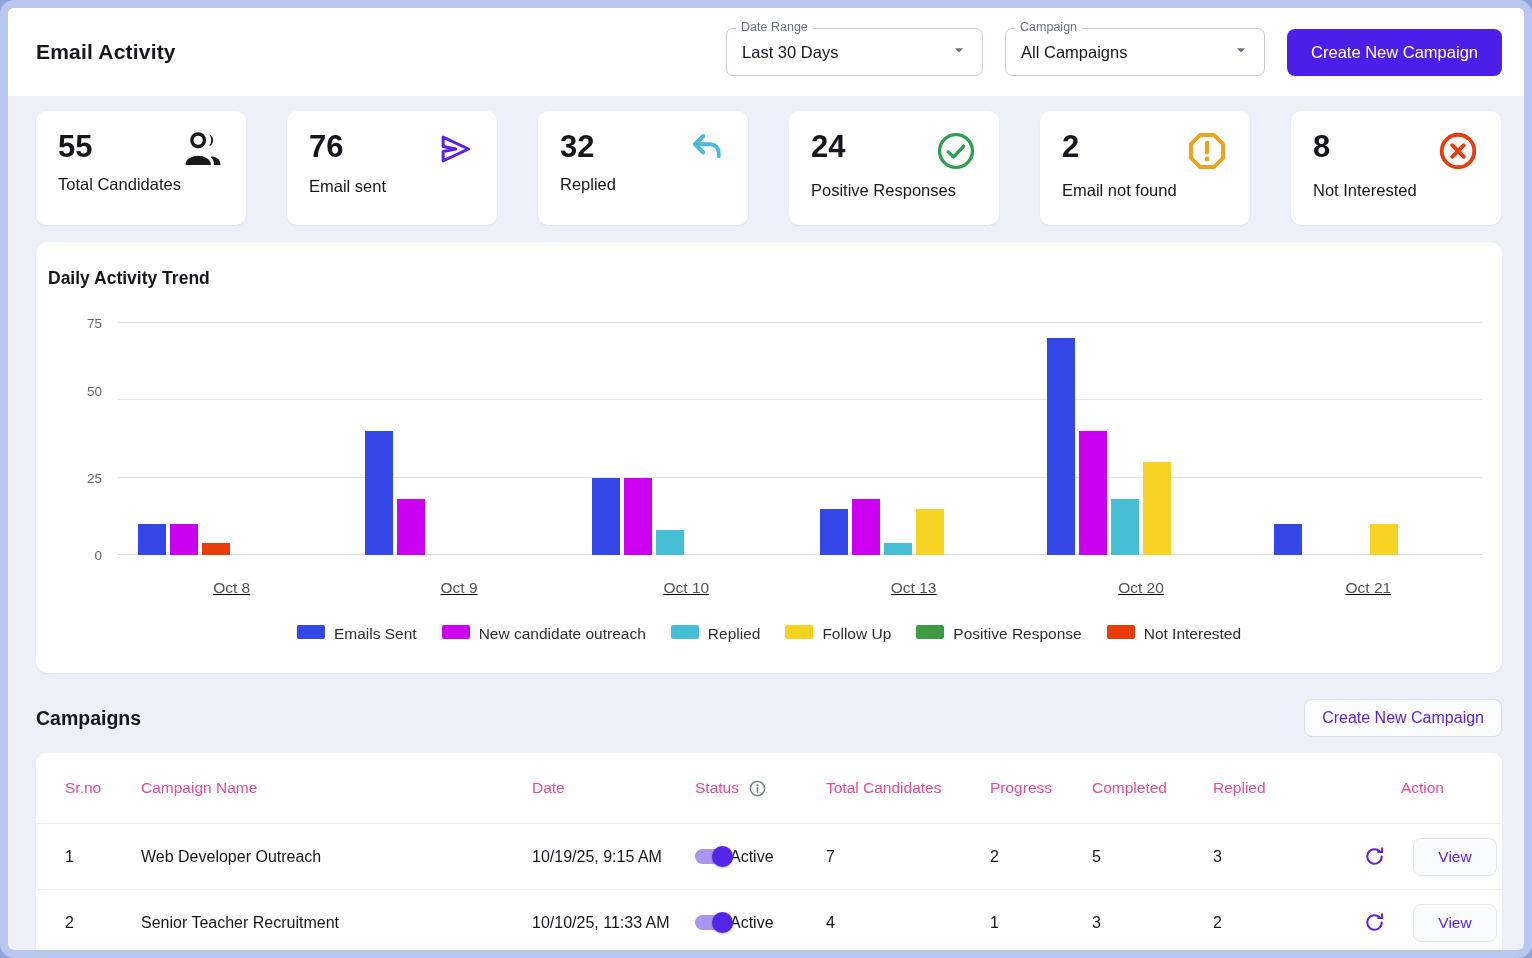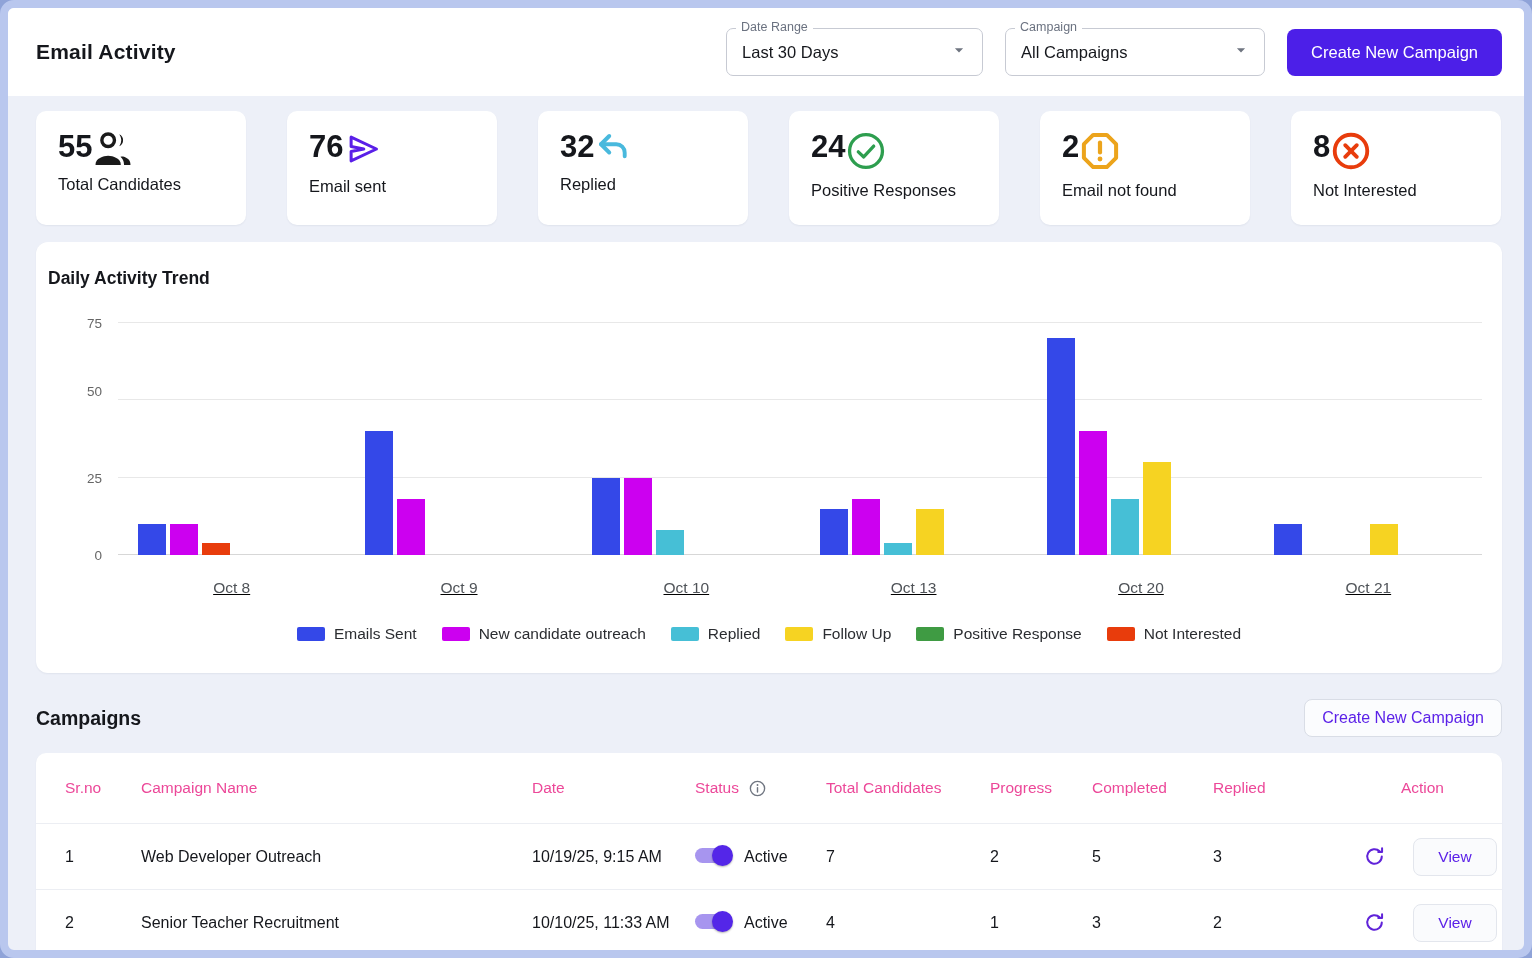--- a/index.html
+++ b/index.html
@@ -20,21 +20,21 @@
                    font-size:12.5px; color:#6b7280; }
   .mselect-value { font-size:16.5px; color:#15171c; }
   .mselect .chev { margin-left:auto; }
   .primary-btn { height:47px; padding:0 24px; background:#4c1fe8; color:#fff; border:none;
                  border-radius:8px; font-size:16.5px; font-family:inherit; cursor:pointer; }
 
   
   .stats { display:flex; gap:41px; padding:15px 23px 0 28px; }
   .stat-card { flex:1; background:#fff; border-radius:10px; padding:19px 22px 16px;
                height:114px; box-shadow:0 1px 2px rgba(25,35,65,.06); }
-  .stat-top { display:flex; align-items:flex-start; }
+  .stat-top { display:flex; justify-content:space-between; align-items:flex-start; }
   .stat-value { font-size:31px; font-weight:700; color:#15171c; line-height:1.1; }
   .stat-label { margin-top:9px; font-size:16.5px; color:#15171c; }
   .stat-icon svg { display:block; }
 
   
   .chart-card { margin:17px 22px 0 28px; background:#fff; border-radius:12px;
                 padding:26px 0 30px; box-shadow:0 1px 2px rgba(25,35,65,.06); }
   .chart-title { font-size:17.5px; font-weight:700; color:#15171c; padding-left:12px; }
   .chart-area { display:flex; margin-top:34px; }
   .y-labels { width:82px; position:relative; height:232px; flex:none; }
@@ -43,41 +43,41 @@
   .plot { position:relative; height:232px; }
   .gridline { position:absolute; left:0; right:0; height:1px; background:#e8e8e8; }
   .gridline.zero { background:#d7d7d7; }
   .groups { position:absolute; left:0; right:0; top:0; bottom:0; display:flex; }
   .group-col { flex:1; display:flex; justify-content:center; }
   .group { position:relative; width:192px; height:100%; }
   .bar { position:absolute; bottom:0; width:28px; }
   .x-labels { display:flex; margin-top:24px;text-decoration:underline; }
   .x-label { flex:1; text-align:center; font-size:15.5px; color:#4f5358; }
   .legend { display:flex; justify-content:center; align-items:center; gap:25px; margin-top:28px; }
-  .legend-item { display:flex; align-items:center; gap:9px; font-size:15.5px; color:#2b2d31;
+  .legend-item { display:flex; gap:9px; font-size:15.5px; color:#2b2d31;
                  cursor:pointer; }
   .legend-swatch { width:28px; height:14px; border-radius:2px; flex:none; }
 
   
   .campaigns-head { display:flex; align-items:center; padding:26px 22px 0 28px; }
   .campaigns-title { font-size:19.5px; font-weight:700; color:#15171c; }
   .secondary-btn { margin-left:auto; height:38px; padding:0 17px; background:#fbfcfe;
                    border:1px solid #d9dde6; border-radius:8px; color:#5b21e8;
                    font-size:16px; font-family:inherit; cursor:pointer; }
   .table-card { margin:16px 22px 0 28px; background:#fff; border-radius:10px;
                 height:208px; overflow:hidden; box-shadow:0 1px 2px rgba(25,35,65,.06); }
   .trow { display:grid; grid-template-columns:76px 391px 163px 131px 164px 102px 121px 150px 1fr;
           align-items:center; padding-left:29px; }
   .thead { height:70px; }
   .th { font-size:15.5px; color:#ec4899; }
   .th-status { display:flex; align-items:center; gap:9px; }
   .th-action { text-align:right; padding-right:58px; }
   .tr-data { height:66px; border-top:1px solid #eceef3; }
   .td { font-size:16px; color:#15171c; }
-  .status-cell { display:flex; gap:14px; }
+  .status-cell { display:flex; align-items:center; }
   .switch { position:relative; width:35px; height:15px; display:inline-block; cursor:pointer; }
   .switch-track { position:absolute; left:0; top:0; width:35px; height:15px; border-radius:8px;
                   background:#a795ef; }
   .switch-thumb { position:absolute; right:-3px; top:-3px; width:21px; height:21px;
                   border-radius:50%; background:#5426e8; box-shadow:0 1px 2px rgba(0,0,0,.3); }
   .action-cell { display:flex; align-items:center; justify-content:flex-end; gap:27px;
                  padding-right:7px; }
   .refresh-btn { background:none; border:none; cursor:pointer; padding:0; line-height:0; }
   .view-btn { width:84px; height:38px; background:#fafbfd; border:1px solid #e3e6ed;
               border-radius:8px; color:#5b21e8; font-size:15.5px; font-family:inherit;

